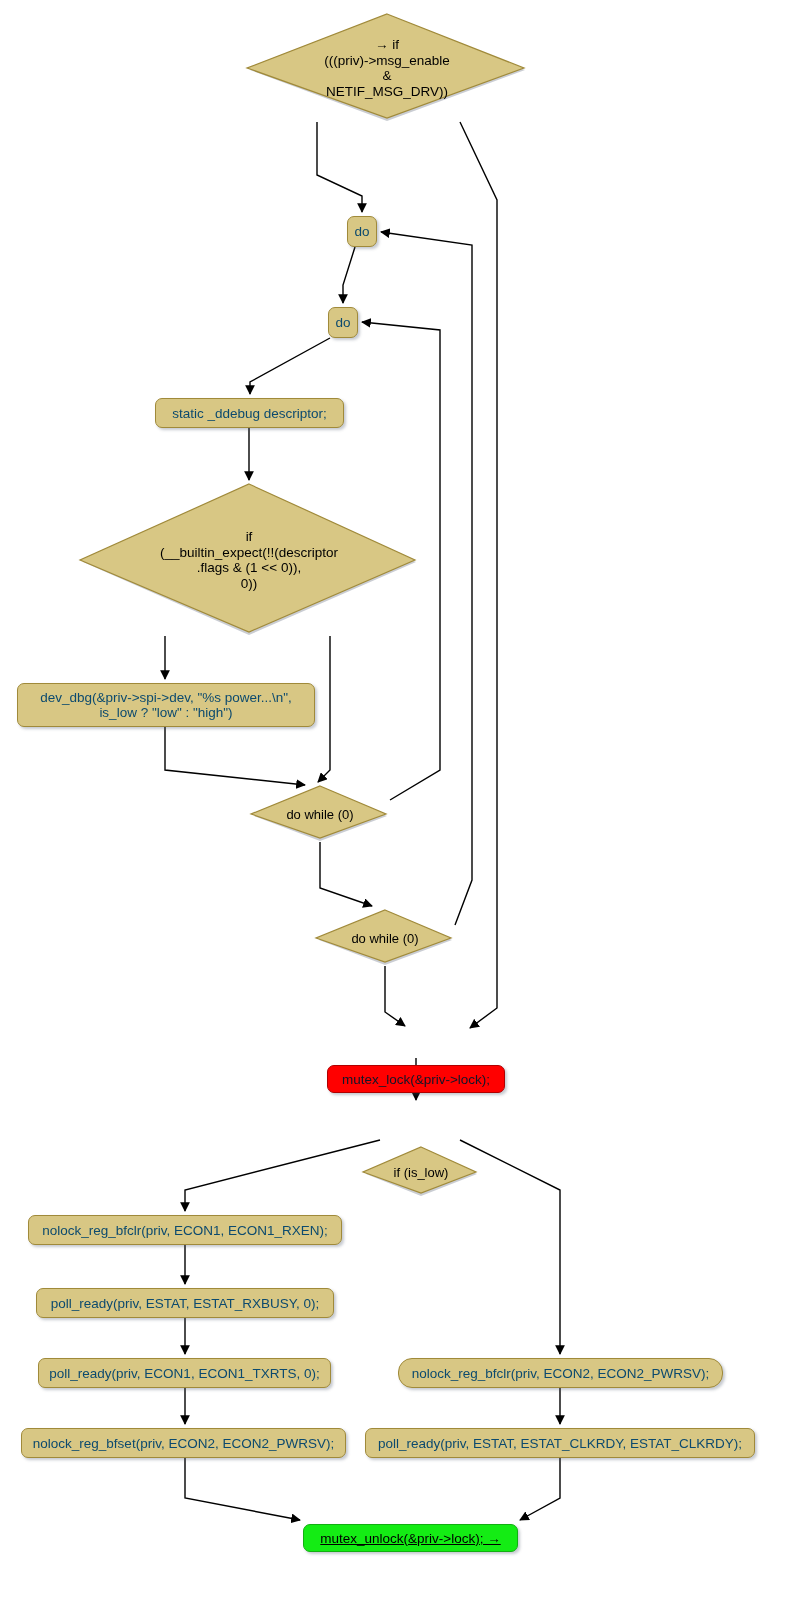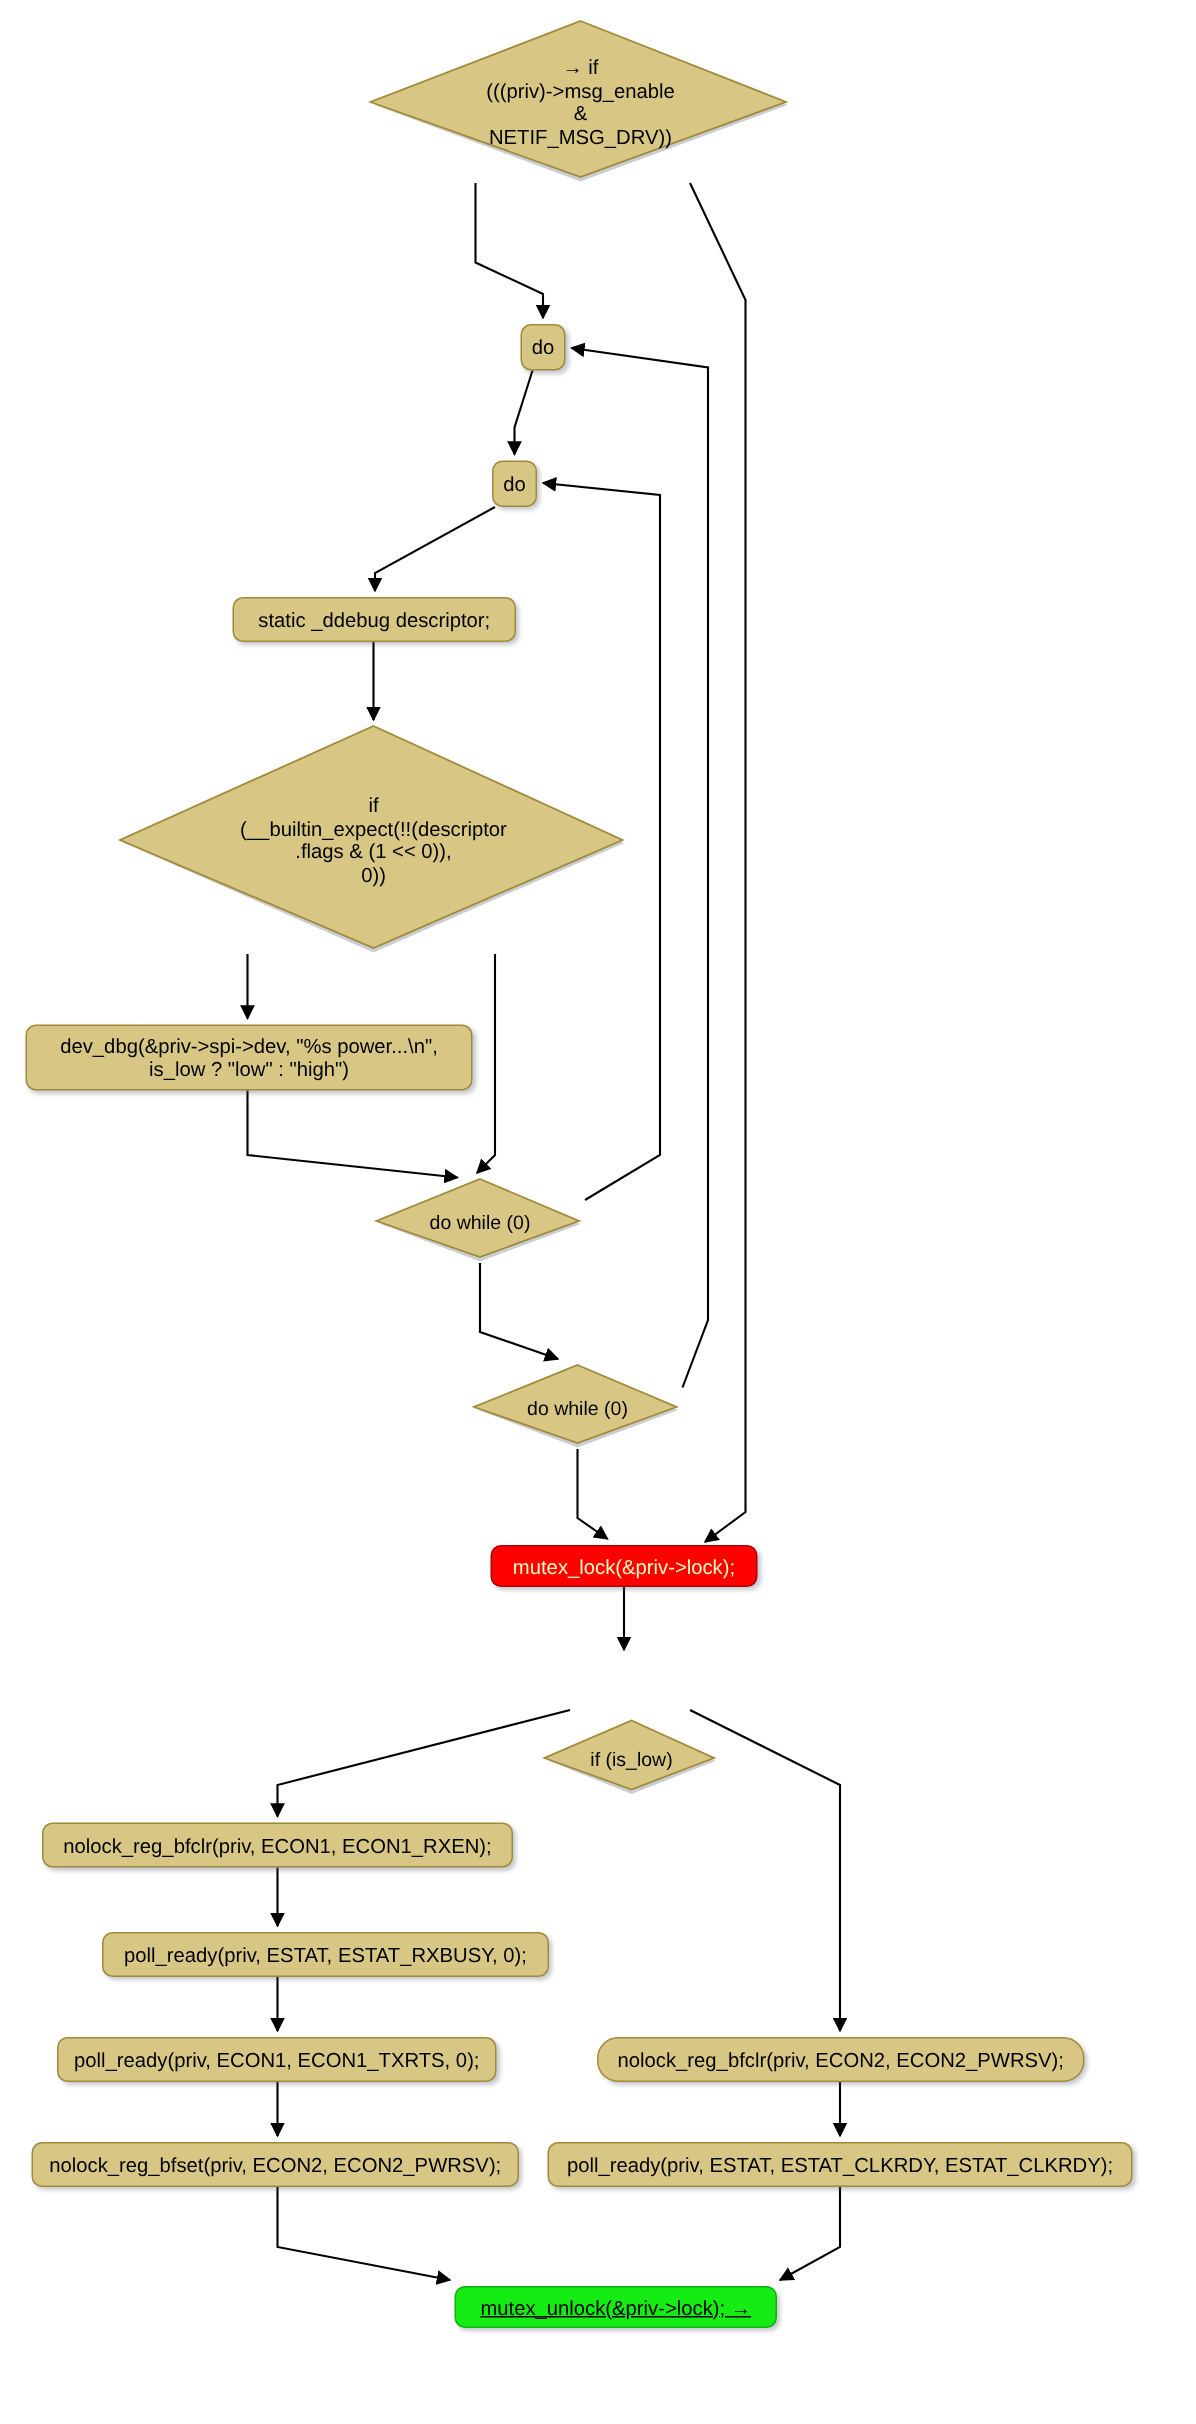--- a/index.html
+++ b/index.html
@@ -9,24 +9,24 @@
   #canvas{position:absolute;inset:0;width:797px;height:1268px;}
   svg.edges{position:absolute;left:0;top:0;width:797px;height:1616px;}
   .node{position:absolute;box-sizing:border-box;}
   
   .rect{
     background:#d8c784;
     border:1.3px solid #a08a3a;
     border-radius:7px;
     box-shadow:2px 2px 3px rgba(80,90,110,.33);
     display:flex;align-items:center;justify-content:center;
-    text-align:center;color:#000000;font-size:13.5px;line-height:15px;
+    text-align:center;color:#0c4a6e;font-size:13.5px;line-height:15px;
     padding:3px 8px;white-space:pre;
   }
-  .rect.red{background:#ff0000;border-color:#b00000;color:#fef9c3;}
+  .rect.red{background:#ff0000;border-color:#b00000;color:#0f172a;margin-top:35px;}
   .rect.green{background:#14ec14;border-color:#12b012;color:#000;}
   
   .diamond{display:block;}
   .diamond svg{display:block;overflow:visible;}
   .diamond .dlabel{
     position:absolute;left:0;top:0;width:100%;height:100%;
     display:flex;align-items:center;justify-content:center;
     text-align:center;font-size:13.5px;line-height:15.5px;color:#000;
     white-space:pre;pointer-events:none;
   }
@@ -110,21 +110,21 @@
       </div>
       <div class="node rect red" style="left: 327px; top: 1030px; width: 178px; height: 28px;">mutex_lock(&amp;priv-&gt;lock);</div>
       <div class="node diamond dsmall" style="left: 362px; top: 1147px; width: 118px; height: 50px;">
         <svg width="118" height="50" viewBox="0 0 118 50">
           <path d="M 59 3 L 115 27 L 59 49 L 4 27 Z" fill="rgba(80,90,110,.30)"></path>
           <path d="M 59 0 L 114 25 L 59 46 L 1 25 Z" fill="#d8c784" stroke="#a08a3a" stroke-width="1.2"></path>
         </svg>
         <div class="dlabel">if (is_low)</div>
       </div>
       <div class="node rect" style="left: 28px; top: 1215px; width: 314px; height: 30px;">nolock_reg_bfclr(priv, ECON1, ECON1_RXEN);</div>
-      <div class="node rect" style="left: 36px; top: 1288px; width: 298px; height: 30px; margin-left: 32px;">poll_ready(priv, ESTAT, ESTAT_RXBUSY, 0);</div>
+      <div class="node rect" style="left: 36px; top: 1288px; width: 298px; height: 30px;">poll_ready(priv, ESTAT, ESTAT_RXBUSY, 0);</div>
       <div class="node rect" style="left: 38px; top: 1358px; width: 293px; height: 30px;">poll_ready(priv, ECON1, ECON1_TXRTS, 0);</div>
       <div class="node rect" style="left: 398px; top: 1358px; width: 325px; height: 30px; border-radius: 14px;">nolock_reg_bfclr(priv, ECON2, ECON2_PWRSV);</div>
       <div class="node rect" style="left: 21px; top: 1428px; width: 325px; height: 30px;">nolock_reg_bfset(priv, ECON2, ECON2_PWRSV);</div>
       <div class="node rect" style="left: 365px; top: 1428px; width: 390px; height: 30px;">poll_ready(priv, ESTAT, ESTAT_CLKRDY, ESTAT_CLKRDY);</div>
       <div class="node rect green" style="left: 303px; top: 1524px; width: 215px; height: 28px; text-decoration: underline;">mutex_unlock(&amp;priv-&gt;lock); →</div>
     </div>
 
 </div>
 
 </body></html>

